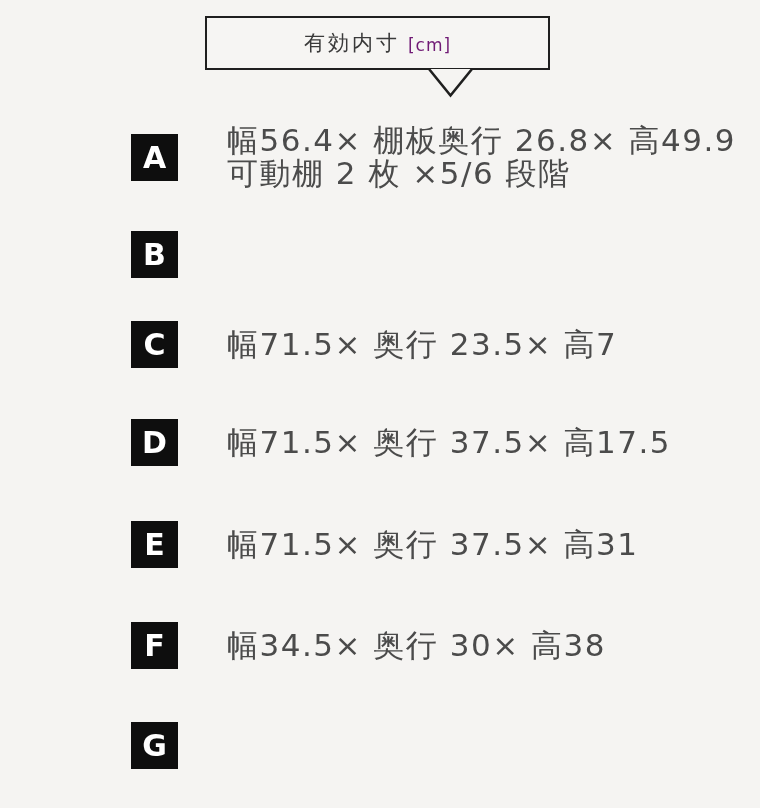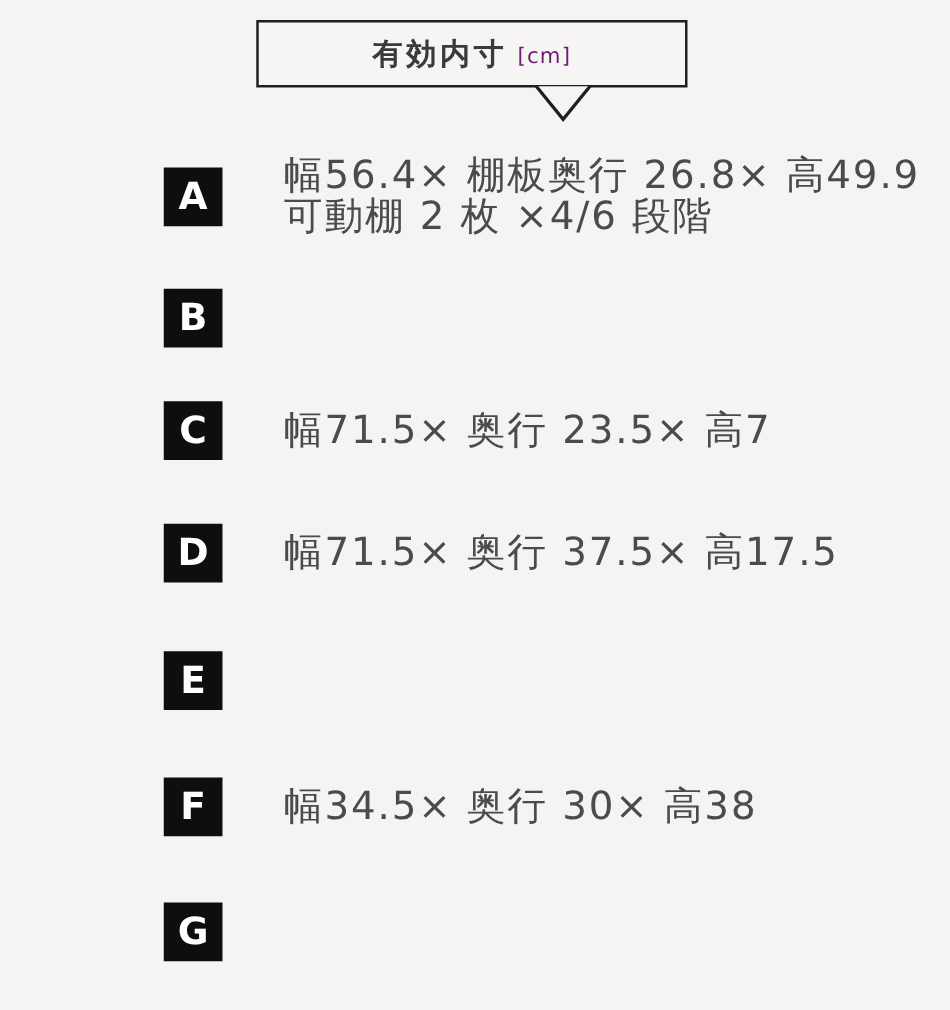--- a/index.html
+++ b/index.html
@@ -22,22 +22,22 @@
     height: 54px;
     box-sizing: border-box;
     border: 2px solid #1f1f1f;
     background: #f6f5f3;
     display: flex;
     align-items: center;
     justify-content: center;
     gap: 8px;
   }
   .bubble-title {
-    font-size: 24px;
-    font-weight: 700;
+    font-size: 21px;
+    font-weight: 400;
     color: #3a3a3a;
     letter-spacing: 3px;
   }
   .bubble-unit {
     font-size: 17px;
     color: #701a75;
     letter-spacing: 1px;
     padding-top: 3px;
   }
   .tail {
@@ -96,21 +96,21 @@
       <path d="M1 1 L22.5 27.5 L44 1" fill="#f5f4f2" stroke="#1f1f1f" stroke-width="2.6" stroke-linejoin="miter"></path>
     </svg>
   </div>
 
   <div class="row row-a">
     <div class="badge">
       <span>A</span>
     </div>
     <div class="lines">
       <div>幅56.4× 棚板奥行 26.8× 高49.9</div>
-      <div>可動棚 2 枚 ×4/6 段階</div>
+      <div>可動棚 2 枚 ×5/6 段階</div>
     </div>
   </div>
 
   <div class="row row-b">
     <div class="badge">
       <span>B</span>
     </div>
   </div>
 
   <div class="row row-c">
@@ -128,20 +128,23 @@
     </div>
     <div class="lines">
       <div>幅71.5× 奥行 37.5× 高17.5</div>
     </div>
   </div>
 
   <div class="row row-e">
     <div class="badge">
       <span>E</span>
     </div>
+    <div class="lines">
+      <div>幅71.5× 奥行 37.5× 高31</div>
+    </div>
   </div>
 
   <div class="row row-f">
     <div class="badge">
       <span>F</span>
     </div>
     <div class="lines">
       <div>幅34.5× 奥行 30× 高38</div>
     </div>
   </div>

